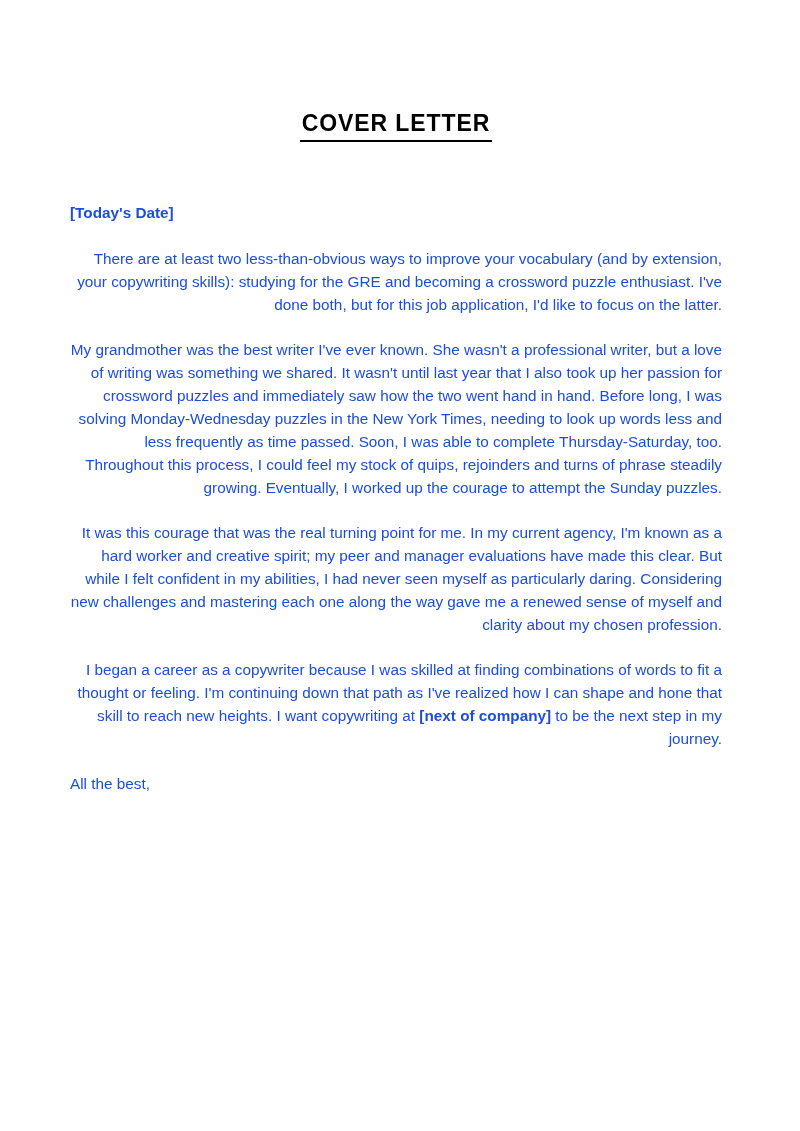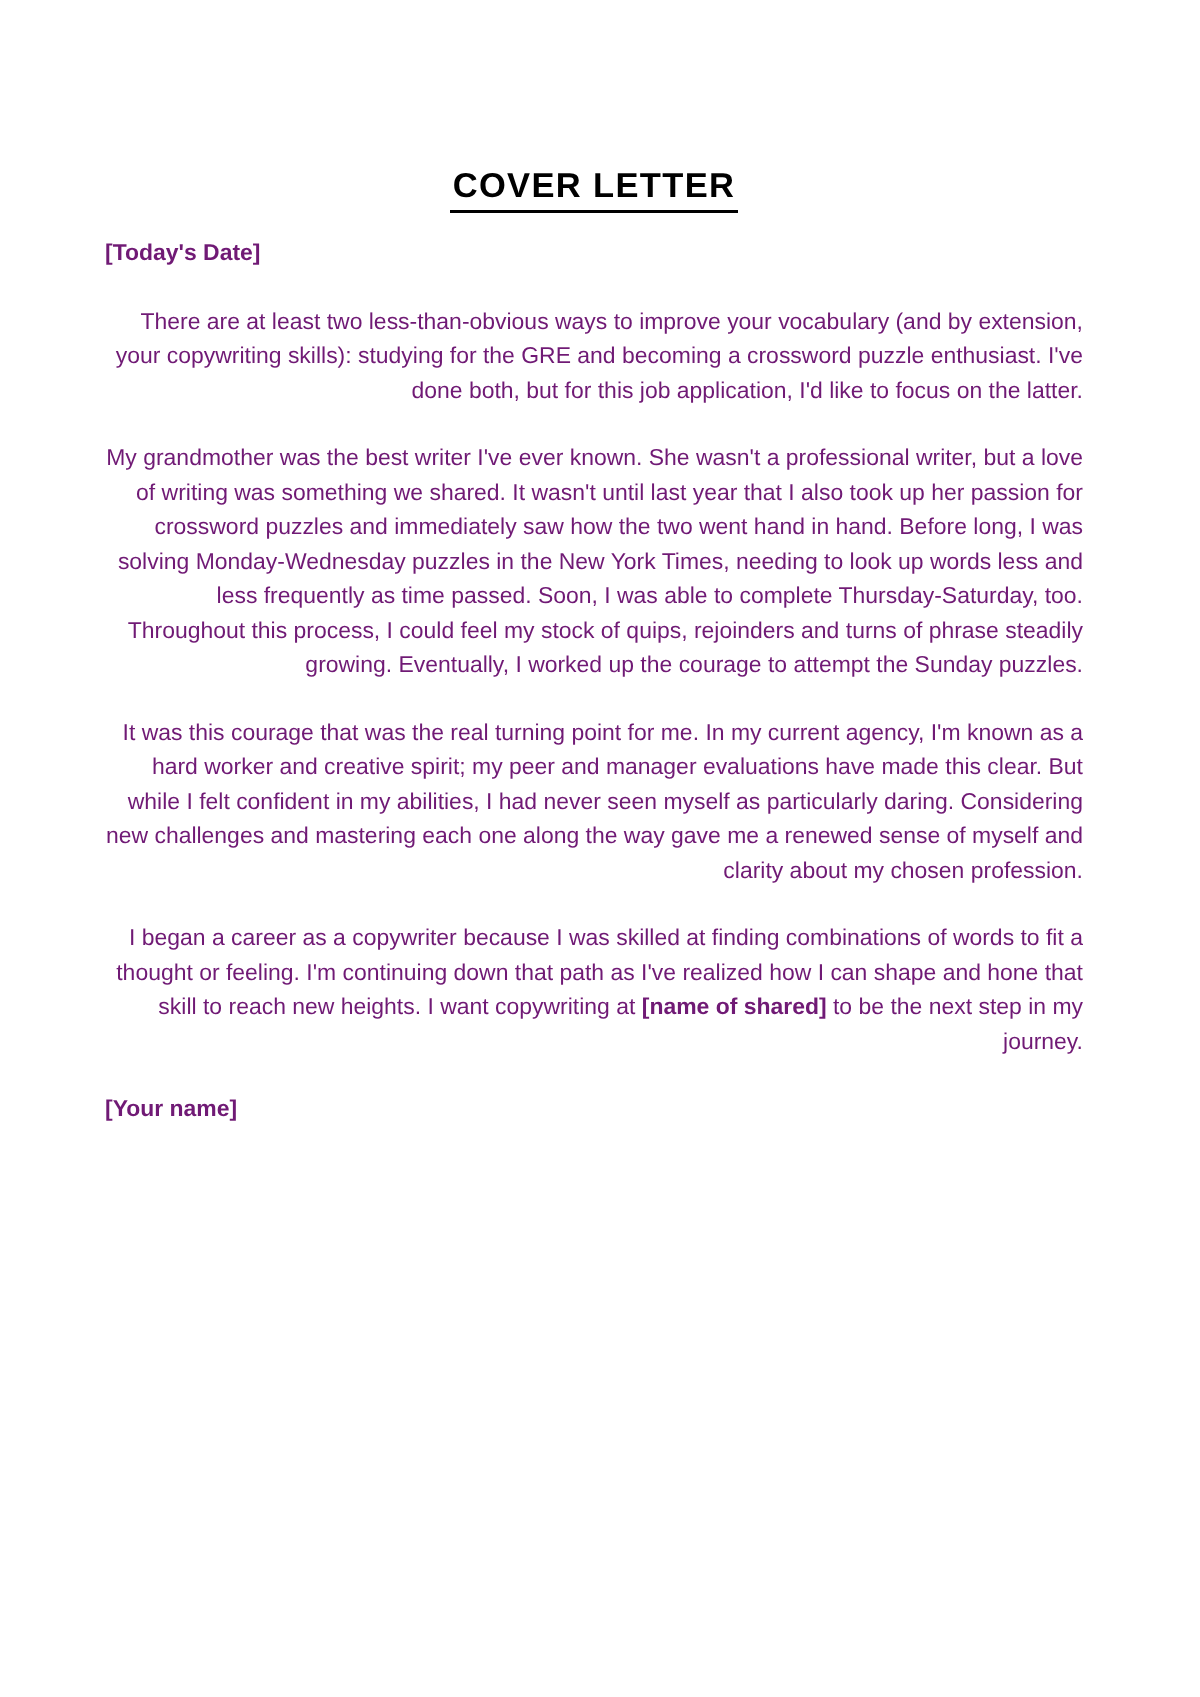--- a/index.html
+++ b/index.html
@@ -45,23 +45,24 @@
     color: #000000;
     border-bottom: 2.2px solid #000000;
     padding-bottom: 3px;
     padding-left: 2px;
     padding-right: 2px;
     white-space: nowrap;
   }
 
   
   .letter-body {
+    margin-top: 44px;
     font-size: 15.3px;
     line-height: 23px;
-    color: #701a75;
+    color: #1d4ed8;
   }
 
   .date-line {
     font-weight: bold;
     font-size: 15.3px;
     line-height: 23px;
     margin: 0 0 23px 0;
   }
 
   .salutation {
@@ -100,20 +101,20 @@
 
       <p class="date-line">[Today's Date]</p>
 
 
       <p class="para">There are at least two less-than-obvious ways to improve your vocabulary (and by extension, your copywriting skills): studying for the GRE and becoming a crossword puzzle enthusiast. I've done both, but for this job application, I'd like to focus on the latter.</p>
 
       <p class="para">My grandmother was the best writer I've ever known. She wasn't a professional writer, but a love of writing was something we shared. It wasn't until last year that I also took up her passion for crossword puzzles and immediately saw how the two went hand in hand. Before long, I was solving Monday-Wednesday puzzles in the New York Times, needing to look up words less and less frequently as time passed. Soon, I was able to complete Thursday-Saturday, too. Throughout this process, I could feel my stock of quips, rejoinders and turns of phrase steadily growing. Eventually, I worked up the courage to attempt the Sunday puzzles.</p>
 
       <p class="para">It was this courage that was the real turning point for me. In my current agency, I'm known as a hard worker and creative spirit; my peer and manager evaluations have made this clear. But while I felt confident in my abilities, I had never seen myself as particularly daring. Considering new challenges and mastering each one along the way gave me a renewed sense of myself and clarity about my chosen profession.</p>
 
-      <p class="para"><span>I began a career as a copywriter because I was skilled at finding combinations of words to fit a thought or feeling. I'm continuing down that path as I've realized how I can shape and hone that skill to reach new heights. I want copywriting at </span><span class="bold-inline">[name of shared]</span><span> to be the next step in my journey.</span></p>
+      <p class="para"><span>I began a career as a copywriter because I was skilled at finding combinations of words to fit a thought or feeling. I'm continuing down that path as I've realized how I can shape and hone that skill to reach new heights. I want copywriting at </span><span class="bold-inline">[next of company]</span><span> to be the next step in my journey.</span></p>
 
+      <p class="closing">All the best,</p>
 
-      <p class="signature">[Your name]</p>
 
     </div>
   </div>
 </div>
 
 </body></html>

